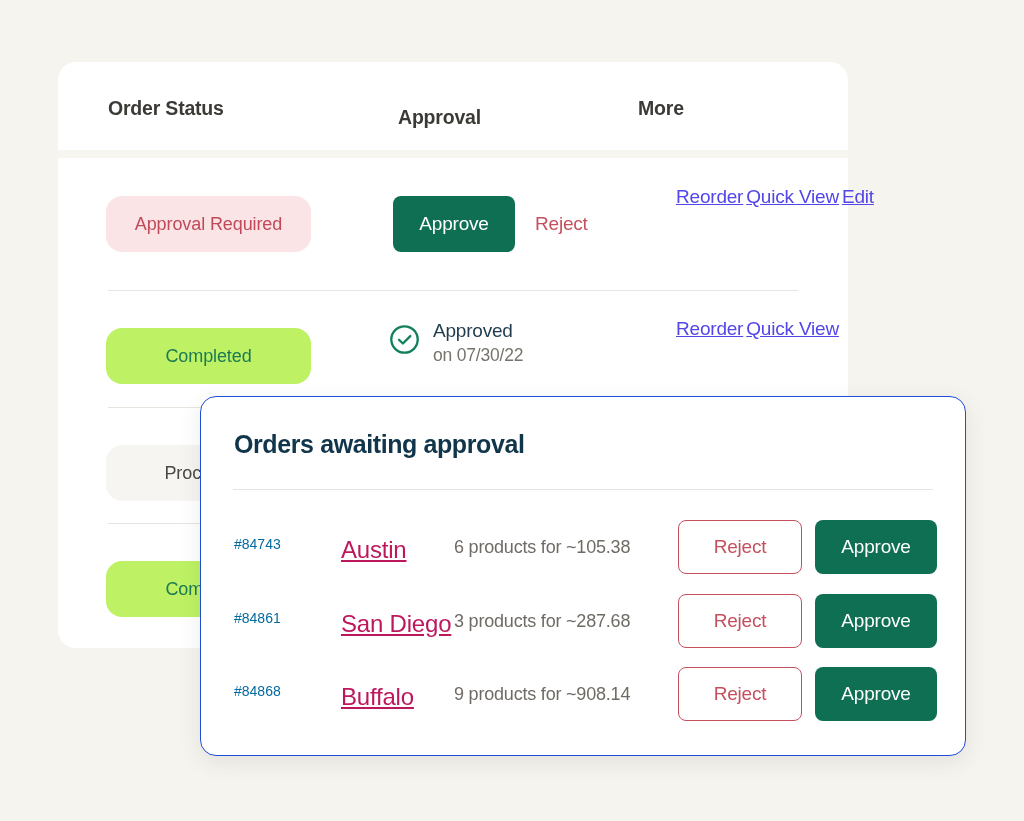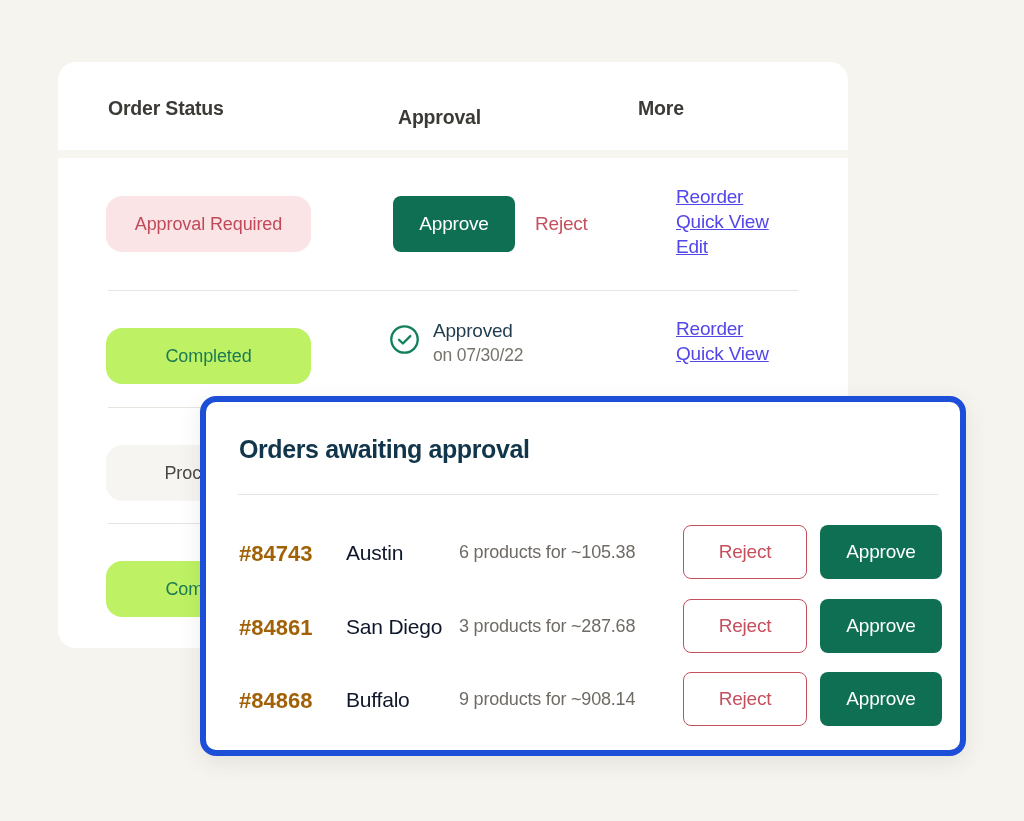--- a/index.html
+++ b/index.html
@@ -163,41 +163,41 @@
     color: #77736c;
     letter-spacing: -0.2px;
   }
 
   
   .more-links {
     position: absolute;
     left: 618px;
     top: 28px;
     display: flex;
-    flex-direction: column;
+    flex-direction: row;
     gap: 3px;
   }
   .more-link {
     font-size: 19px;
     color: #5346e8;
     text-decoration: underline;
     letter-spacing: -0.2px;
     cursor: pointer;
     width: max-content;
   }
 
   
   #approval-modal {
     position: absolute;
     left: 200px;
     top: 396px;
     width: 766px;
     height: 360px;
     background: #ffffff;
-    border: 6px solid #1d4ed8;
+    border: 1px solid #1d4ed8;
     border-radius: 16px;
     box-shadow: 0 6px 22px rgba(60, 55, 45, 0.10);
     box-sizing: border-box;
     padding-left: 10px;
   }
   #modal-title {
     position: absolute;
     left: 33px;
     top: 33px;
     font-size: 25px;
@@ -221,33 +221,33 @@
     height: 74px;
   }
   #modal-row-0 { top: 115px; }
   #modal-row-1 { top: 189px; }
   #modal-row-2 { top: 262px; }
 
   .order-id {
     position: absolute;
     left: 33px;
     top: 24px;
-    font-size: 22px;
-    color: #a16207;
+    font-size: 14px;
+    color: #0369a1;
     letter-spacing: 0px;
     cursor: pointer;
-    font-weight: bold;
   }
   .order-city {
     position: absolute;
     left: 140px;
     top: 24px;
-    font-size: 21px;
-    color: #0f172a;
-    letter-spacing: -0.2px;
+    font-size: 24px;
+    color: #be185d;
+    letter-spacing: -0.2px;
+    text-decoration: underline;
   }
   .order-summary {
     position: absolute;
     left: 253px;
     top: 25px;
     font-size: 18px;
     color: #6f6b64;
     letter-spacing: -0.2px;
   }
   .reject-outline-btn {

